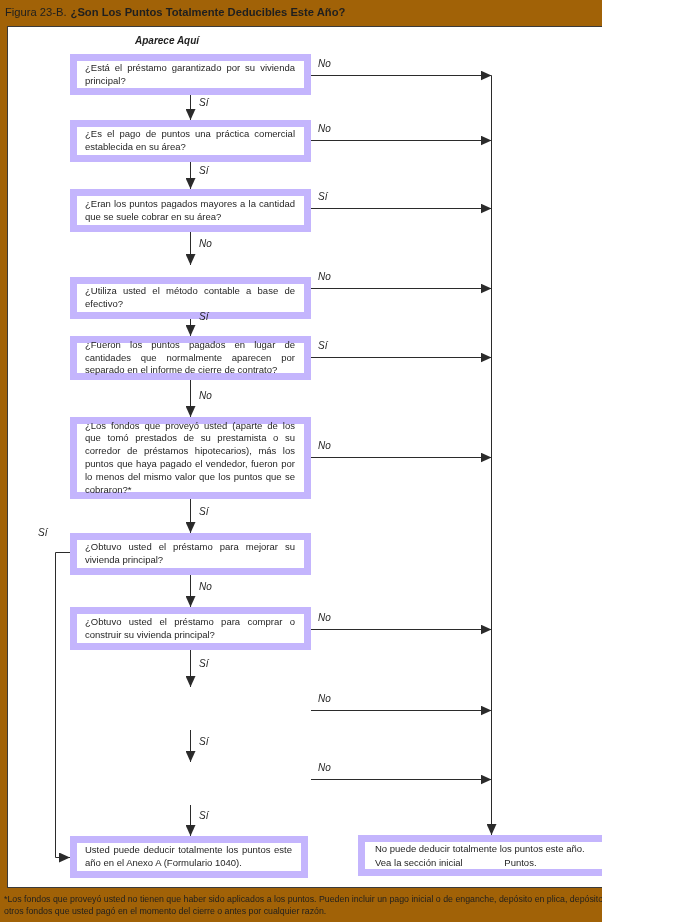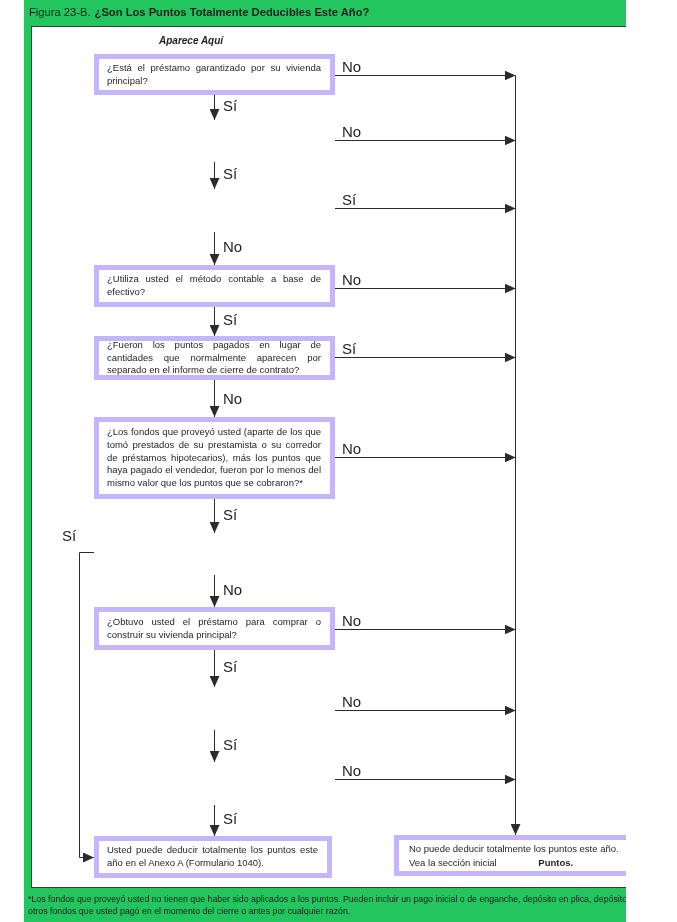--- a/index.html
+++ b/index.html
@@ -1,45 +1,44 @@
 <!DOCTYPE html>
 <html><head>
 <meta charset="utf-8">
 <style>
   html,body{margin:0;padding:0;background:#fff;}
   .page{
-    position:relative;width:602px;height:922px;background:#22c55e;
+    position:relative;width:602px;height:922px;background:#a16207;
     font-family:"Liberation Sans","DejaVu Sans",sans-serif;color:#1f1f1f;
     overflow:hidden;
-    margin-left:24px;
   }
   .title{position:absolute;left:5px;top:6px;font-size:11.2px;white-space:nowrap;}
   .title .prefix{font-weight:400;}
   .title .main{font-weight:700;margin-left:4px;}
   .outer-box{
     position:absolute;left:7px;top:26px;width:661px;height:862px;
     border:1px solid #3a3a3a;box-sizing:border-box;background:#fff;
   }
   .flow-svg{position:absolute;left:0;top:0;width:677px;height:922px;pointer-events:none;}
   .start-label{
     position:absolute;left:135px;top:35px;font-size:10px;font-weight:700;font-style:italic;
   }
   .qbox,.tbox{
-    position:absolute;left:70px;width:241px;border:5px solid #c4b5fd;background:#fff;
+    position:absolute;left:70px;width:241px;border:7px solid #c4b5fd;background:#fff;
     box-sizing:border-box;display:flex;align-items:center;
   }
   .qtext,.ttext{
     font-size:9.5px;line-height:12.8px;text-align:justify;
     padding:0 9px 0 8px;width:100%;
   }
-  .tbox-no{left:370px;width:270px;}
+  .tbox-no{left:358px;width:270px;}
   .tbox-no .ttext{text-align:left;line-height:13.5px;padding-left:10px;}
-  .b{font-weight:700;padding-left:39px;}
+  .b{font-weight:400;padding-left:39px;}
   .edge-label{
-    position:absolute;font-size:15px;color:#1f1f1f;white-space:nowrap;
+    position:absolute;font-size:10px;font-style:italic;color:#1f1f1f;white-space:nowrap;
   }
   .footnote{
     position:absolute;left:4px;top:893px;width:670px;font-size:8.8px;line-height:1.4;
     color:#1f1f1f;
   }
 </style>
 </head>
 <body>
 
 <div class="page">
@@ -83,28 +82,37 @@
 
       <path d="M70,552.5 L55.5,552.5 L55.5,857.5 L70,857.5" marker-end="url(#ah)"></path>
     </g>
   </svg>
 
   <div class="start-label">Aparece Aquí</div>
 
   <div class="qbox" style="top:54px;height:41px">
       <div class="qtext">¿Está el préstamo garantizado por su vivienda principal?</div>
     </div>
-  <div class="qbox" style="top:265px;height:42px">
+  <div class="qbox" style="top:120px;height:42px">
+      <div class="qtext">¿Es el pago de puntos una práctica comercial establecida en su área?</div>
+    </div>
+  <div class="qbox" style="top:189px;height:43px">
+      <div class="qtext">¿Eran los puntos pagados mayores a la cantidad que se suele cobrar en su área?</div>
+    </div>
+  <div class="qbox" style="top:277px;height:42px">
       <div class="qtext">¿Utiliza usted el método contable a base de efectivo?</div>
     </div>
   <div class="qbox" style="top:417px;height:82px">
       <div class="qtext">¿Los fondos que proveyó usted (aparte de los que tomó prestados de su prestamista o su corredor de préstamos hipotecarios), más los puntos que haya pagado el vendedor, fueron por lo menos del mismo valor que los puntos que se cobraron?*</div>
     </div>
   <div class="qbox" style="top:336px;height:44px">
       <div class="qtext">¿Fueron los puntos pagados en lugar de cantidades que normalmente aparecen por separado en el informe de cierre de contrato?</div>
+    </div>
+  <div class="qbox" style="top:533px;height:42px">
+      <div class="qtext">¿Obtuvo usted el préstamo para mejorar su vivienda principal?</div>
     </div>
   <div class="qbox" style="top:607px;height:43px">
       <div class="qtext">¿Obtuvo usted el préstamo para comprar o construir su vivienda principal?</div>
     </div>
 
   <div class="tbox" style="top:836px;height:42px;width:238px">
     <div class="ttext">Usted puede deducir totalmente los puntos este año en el Anexo A (Formulario 1040).</div>
   </div>
   <div class="tbox tbox-no" style="top:835px;height:41px">
     <div class="ttext">

